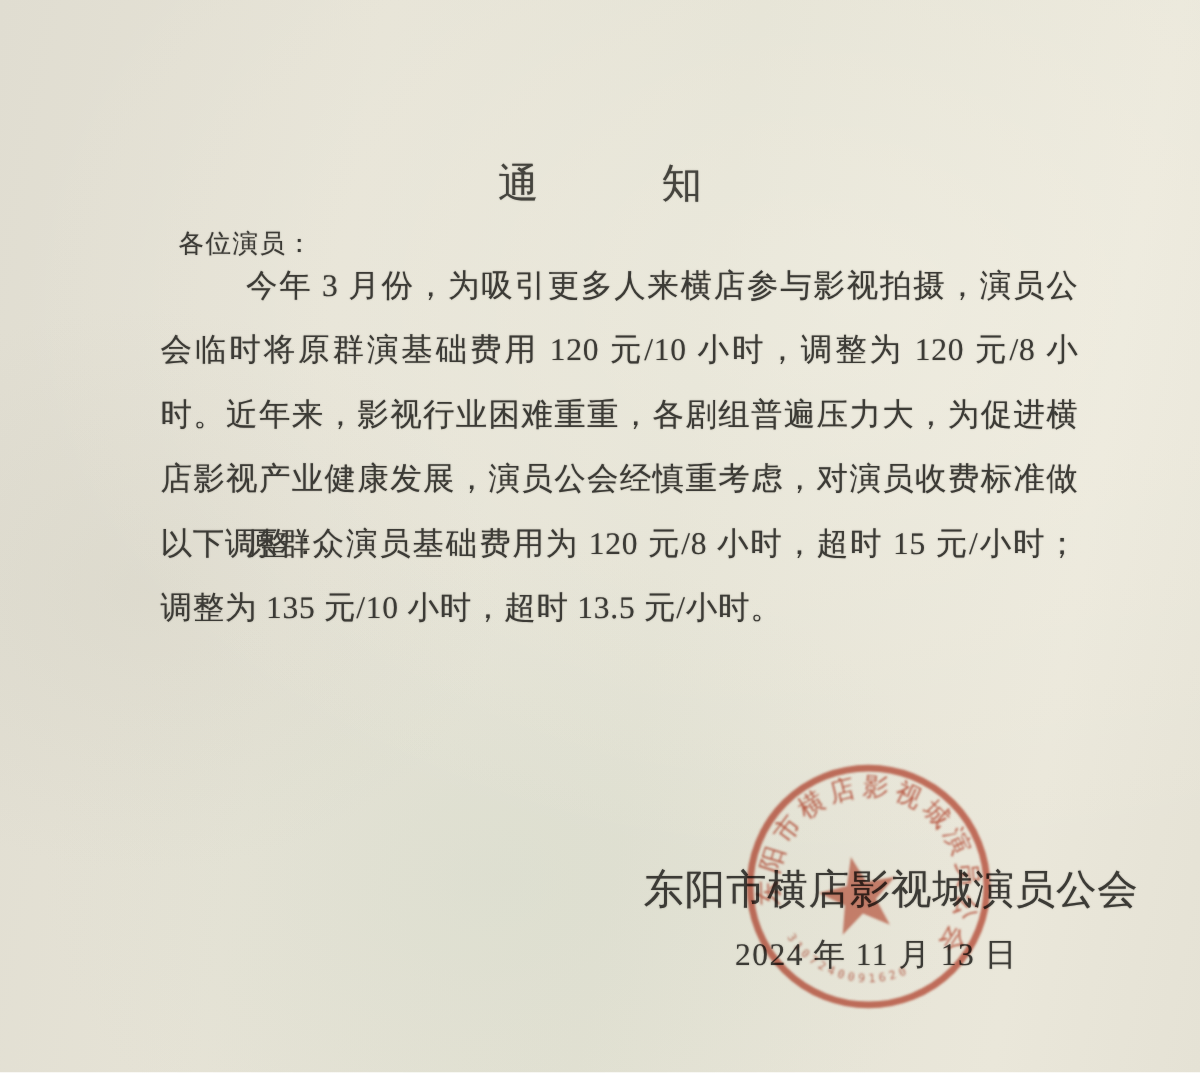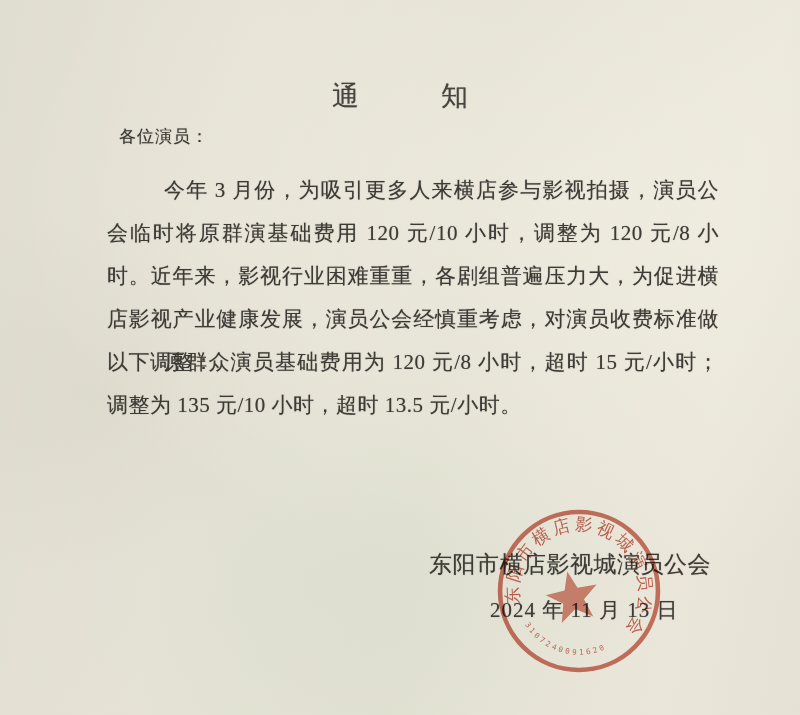--- a/index.html
+++ b/index.html
@@ -12,20 +12,21 @@
       radial-gradient(120% 90% at 72% 28%, rgba(255,252,242,0.30), rgba(255,252,242,0) 60%),
       radial-gradient(55% 45% at 42% 82%, rgba(210,218,202,0.35), rgba(210,218,202,0) 70%),
       radial-gradient(40% 35% at 12% 55%, rgba(205,203,190,0.28), rgba(205,203,190,0) 75%),
       linear-gradient(100deg,#e0ddd1 0%,#e6e3d6 28%,#e3e1d3 55%,#eae7da 85%,#e5e2d5 100%);
   }
   .ink{
     position:absolute;
     color:#3c3b36;
     text-shadow:0 0 1px rgba(72,70,62,0.55);
     white-space:pre-wrap;
+    margin-top:26px;
   }
   .title{
     left:332px;top:78px;
     font-size:27px;
     letter-spacing:82px;
     white-space:nowrap;
     color:#45443e;
   }
   .salutation{
     left:119px;top:125px;
@@ -37,21 +38,21 @@
     font-size:21px;line-height:43px;
     text-indent:57px;
     text-align:justify;
     letter-spacing:0.5px;
   }
   .p1{top:157px;}
   .p2{top:329px;}
   .p3{top:415px;}
   .signature{
     left:429px;top:549px;
-    font-size:23px;
+    font-size:27px;
     white-space:nowrap;
     letter-spacing:0.5px;
   }
   .date{
     left:490px;top:596px;
     font-size:21px;
     white-space:nowrap;
     letter-spacing:1px;
   }
   .stamp{

